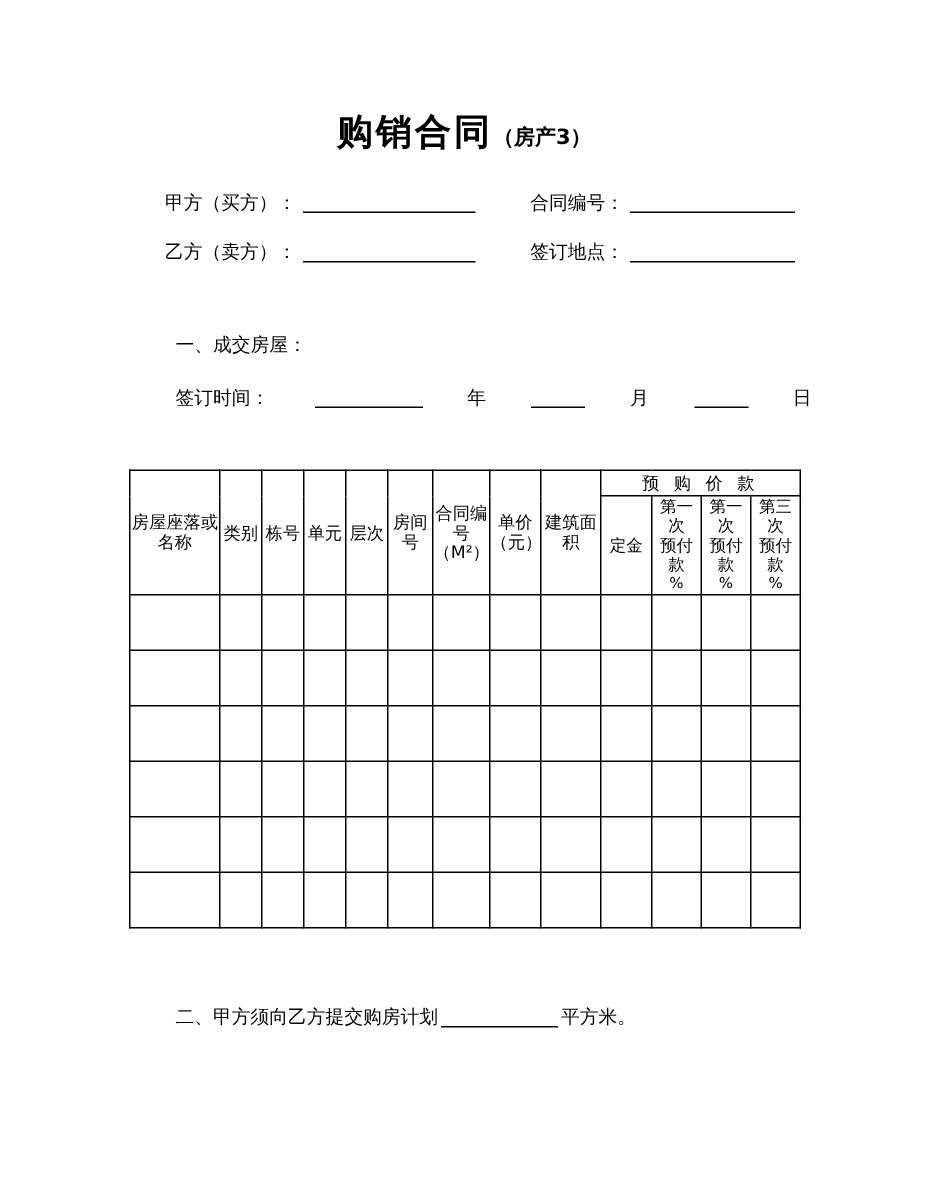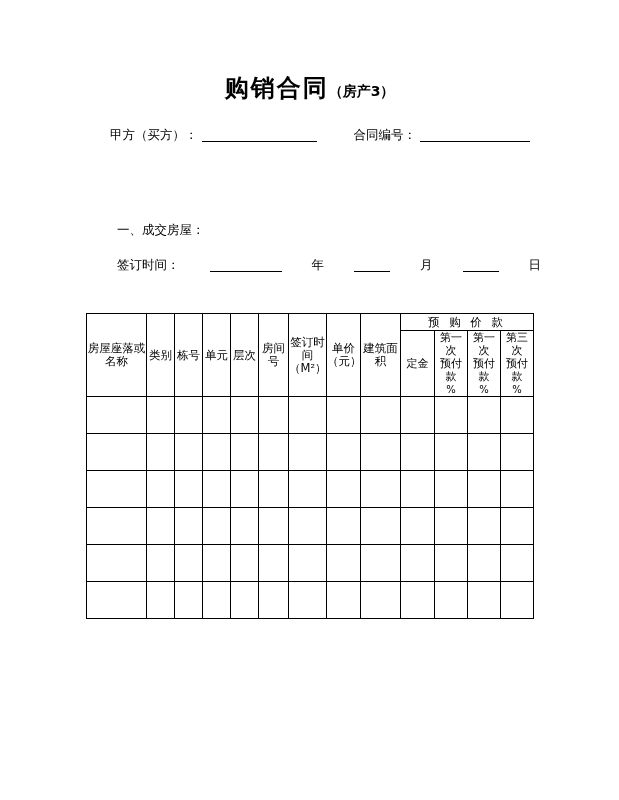--- a/index.html
+++ b/index.html
@@ -161,20 +161,30 @@
       <div class="party-left">
         <span class="lbl">甲方（买方）：</span>
         <span class="blank blank-w1"></span>
       </div>
       <div class="party-right">
         <span class="lbl">合同编号：</span>
         <span class="blank blank-w2"></span>
       </div>
     </div>
 
+    <div class="party-line">
+      <div class="party-left">
+        <span class="lbl">乙方（卖方）：</span>
+        <span class="blank blank-w1"></span>
+      </div>
+      <div class="party-right">
+        <span class="lbl">签订地点：</span>
+        <span class="blank blank-w2"></span>
+      </div>
+    </div>
 
   </div>
 
   <div class="sec1">一、成交房屋：</div>
 
   <div class="sign-time">
     <span class="lbl">签订时间：</span>
     <span class="bl-a"></span>
     <span class="lbl">年</span>
     <span class="bl-b"></span>
@@ -201,21 +211,21 @@
         <col style="width:33px">
       </colgroup>
       <tbody>
         <tr>
           <td rowspan="2" class="hcell-b">房屋座落或名称</td>
           <td rowspan="2" class="hcell-b">类别</td>
           <td rowspan="2" class="hcell-b">栋号</td>
           <td rowspan="2" class="hcell-b">单元</td>
           <td rowspan="2" class="hcell-b">层次</td>
           <td rowspan="2" class="hcell-b">房间号</td>
-          <td rowspan="2" class="hcell-b">签订时间（M²）</td>
+          <td rowspan="2" class="hcell-b">合同编号（M²）</td>
           <td rowspan="2" class="hcell-b">单价（元）</td>
           <td rowspan="2" class="hcell-b">建筑面积</td>
           <td colspan="4" class="grp-head">预 购 价 款</td>
         </tr>
         <tr>
           <td class="hcell">定金</td>
           <td class="hcell">
             <div>第一次</div>
             <div>预付款</div>
             <div class="pct">%</div>
@@ -319,14 +329,19 @@
           <td></td>
           <td></td>
           <td></td>
           <td></td>
           <td></td>
         </tr>
       </tbody>
     </table>
   </div>
 
+  <div class="sec2">
+    <span class="lbl">二、甲方须向乙方提交购房计划</span>
+    <span class="bl-d"></span>
+    <span class="lbl">平方米。</span>
+  </div>
 
 </div>
 
 </body></html>

